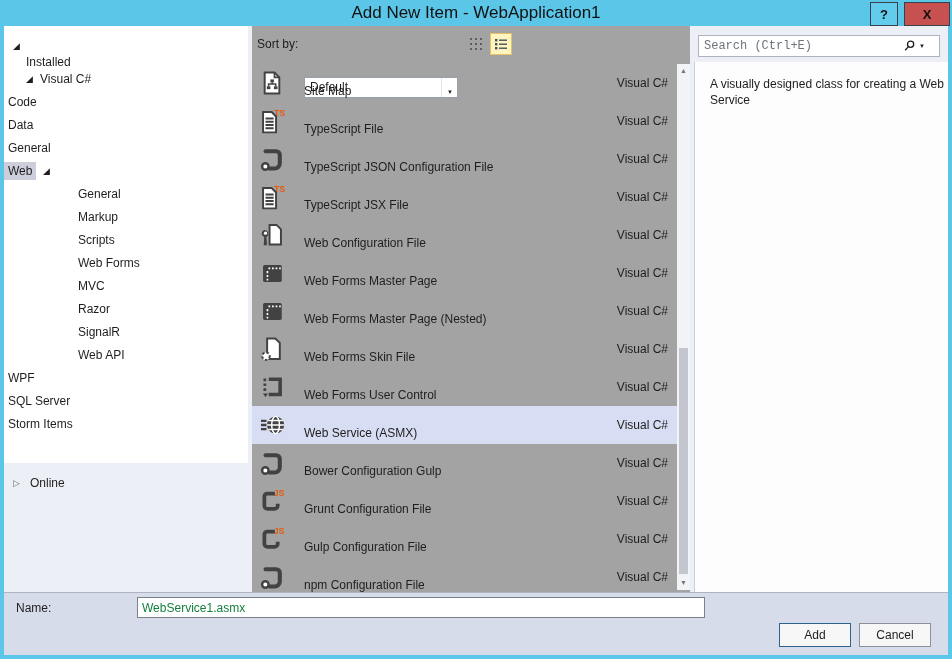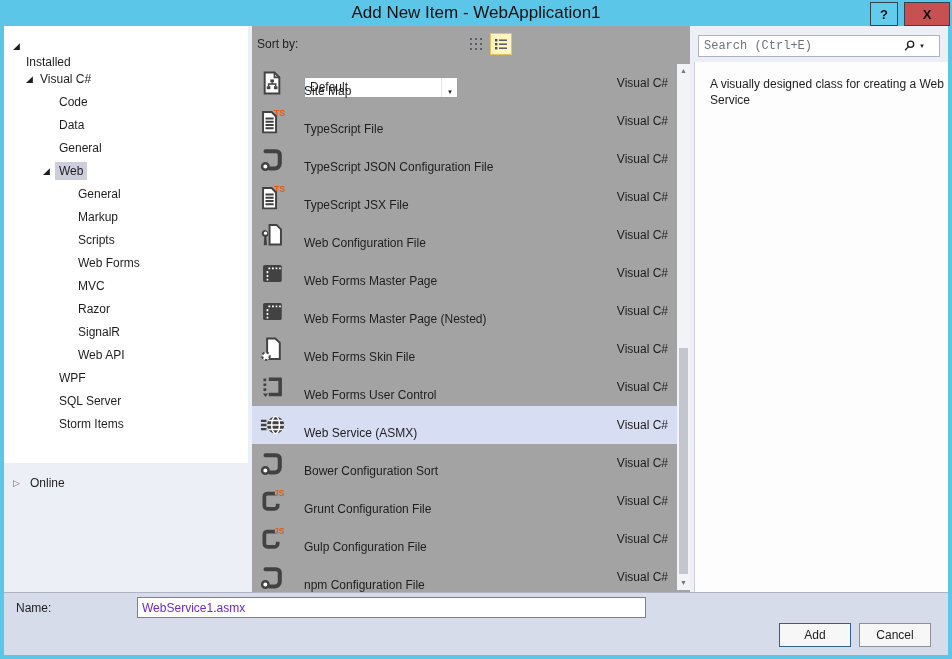--- a/index.html
+++ b/index.html
@@ -20,21 +20,21 @@
   .group-header .expander{position:absolute;left:9px;top:0;width:14px;font-size:9px;color:#1E1E1E;}
   .group-header .glabel{position:absolute;left:22px;top:0;margin-top:16px;}
   .online-header{position:absolute;left:0;top:468px;width:244px;height:22px;line-height:22px;font-size:12px;}
   .online-header .expander{position:absolute;left:9px;top:0;font-size:9px;color:#6A6A6A;}
   .online-header .glabel{position:absolute;left:26px;top:0;}
   .tree-item{position:relative;height:23px;line-height:23px;font-size:12px;white-space:nowrap;cursor:default;}
   .tree-item .expander{position:absolute;top:0;font-size:9px;color:#1E1E1E;}
   .tree-item .lbl{padding:2px 4px;}
   .tree-item .lbl.sel{background:#CCCEDB;}
   .tree-item.lvl0 .expander{left:22px;} .tree-item.lvl0 .lbl{margin-left:32px;}
-  .tree-item.lvl1 .expander{left:39px;} .tree-item.lvl1 .lbl{margin-left:51px;}
+  .tree-item.lvl1 .expander{left:39px;} .tree-item.lvl1 .lbl{}
   .tree-item.lvl2 .expander{left:56px;} .tree-item.lvl2 .lbl{margin-left:70px;}
   
   .midcol{position:absolute;left:248px;top:22px;width:438px;height:566px;background:#a3a3a3;}
   .toolbar{position:relative;height:36px;}
   .sort-label{position:absolute;left:5px;top:0;line-height:36px;font-size:12px;}
   .sort-dd{position:absolute;left:52px;top:8px;width:154px;height:21px;border:1px solid #98A0AC;background:#fff;
            font-size:12px;line-height:19px;padding-left:5px;cursor:default;margin-top:43px;}
   .sort-dd .dd-arrow{position:absolute;right:0;top:0;width:16px;height:19px;border-left:1px solid #E2E4E8;}
   .dd-arrow::after{content:"▼";position:absolute;right:4px;top:5px;font-size:6px;color:#1E1E1E;}
   .viewbtn{position:absolute;top:7px;width:22px;height:22px;border:1px solid transparent;background:transparent;padding:2px;cursor:default;}
@@ -65,22 +65,22 @@
   .search-dd{float:left;margin:5px 0 0 3px;font-size:6px;color:#1E1E1E;}
   .search-dd::after{content:"▼";}
   .details-panel{position:absolute;left:690px;top:58px;right:0;height:530px;background:#FDFDFE;border-left:1px solid #CCCEDB;
         padding:14px 14px 0 15px;font-size:12px;}
   .type-line{margin-bottom:10px;}
   .type-label{font-weight:bold;margin-right:5px;}
   .descr{width:235px;line-height:16px;}
   
   .footer{position:absolute;left:0;right:0;top:588px;height:63px;background:#D7DCEA;border-top:1px solid #AEB4C4;}
   .name-label{position:absolute;left:12px;top:5px;line-height:21px;font-size:12px;}
-  .name-input{position:absolute;left:133px;top:4px;width:509px;height:21px;border:1px solid #7C8089;background:#fff;
-        font-family:inherit;font-size:12px;padding:8px 4px;color:#6d28d9;outline:none;}
+  .name-input{position:absolute;left:133px;top:4px;width:568px;height:21px;border:1px solid #7C8089;background:#fff;
+        font-family:inherit;font-size:12px;padding:8px 4px;color:#15803d;outline:none;}
   .btn{position:absolute;top:30px;width:72px;height:24px;font-family:inherit;font-size:12px;background:#F7F7F8;
         color:#1E1E1E;cursor:default;padding:0;}
   .btn-add{right:97px;border:1px solid #2C628B;}
   .btn-cancel{right:17px;border:1px solid #8C9099;}
 </style>
 </head>
 <body>
 
 <div class="window">
 
@@ -315,21 +315,21 @@
     <span class="row-name">Web Service (ASMX)</span>
     <span class="row-lang">Visual C#</span>
   </div>
         <div class="row">
     <span class="row-icon">
             <svg viewBox="0 0 16 16">
               <path d="M4 3.2 h6.5 a2.3 2.3 0 0 1 2.3 2.3 v5.2 a3.1 3.1 0 0 1 -3.1 3.1 h-3.2" fill="none" stroke="#424242" stroke-width="2.5" stroke-linecap="round"></path>
               <circle cx="3.9" cy="12.6" r="2" fill="#fff" stroke="#424242" stroke-width="1.5"></circle>
             </svg>
           </span>
-    <span class="row-name">Bower Configuration Sort</span>
+    <span class="row-name">Bower Configuration Gulp</span>
     <span class="row-lang">Visual C#</span>
   </div>
         <div class="row">
     <span class="row-icon">
             <svg viewBox="0 0 16 16">
               <text x="9" y="5.2" font-size="5.4" font-weight="bold" fill="#E8590C" font-family="sans-serif">JS</text>
               <path d="M9.8 3.4 H5.2 a1.9 1.9 0 0 0 -1.9 1.9 v5.6 a1.9 1.9 0 0 0 1.9 1.9 h4.4 a1.9 1.9 0 0 0 1.9 -1.9 v-1.2" fill="none" stroke="#424242" stroke-width="2.3"></path>
             </svg>
           </span>
     <span class="row-name">Grunt Configuration File</span>

